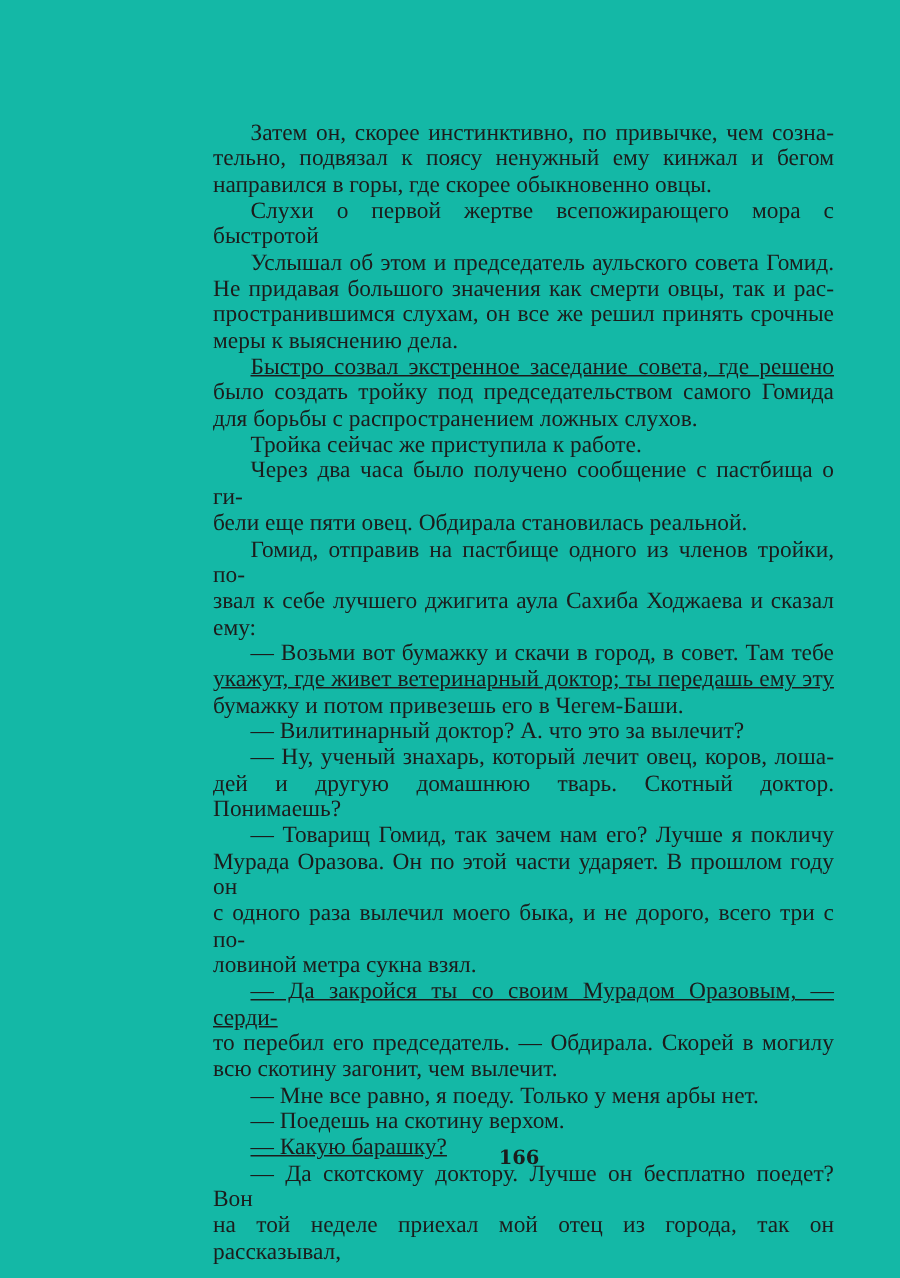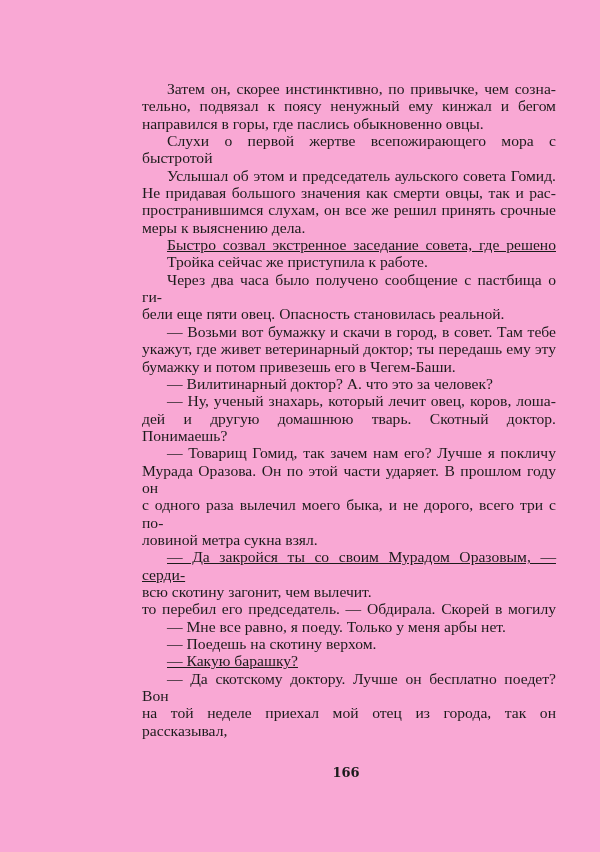--- a/index.html
+++ b/index.html
@@ -11,21 +11,21 @@
     width: 600px;
     height: 852px;
     position: relative;
     overflow: hidden;
   }
   .page {
     position: absolute;
     left: 0; top: 0;
     width: 600px;
     height: 852px;
-    background: #f9a8d4;
+    background: #14b8a6;
   }
   .text-block {
     position: absolute;
     left: 142px;
     top: 80px;
     width: 414px;
     font-family: "Liberation Serif", "DejaVu Serif", serif;
     font-size: 15.6px;
     line-height: 17.35px;
     color: #1c1c1c;
@@ -60,63 +60,70 @@
   }
 </style>
 </head>
 <body>
 
 <div class="page">
   <div class="text-block" id="text-block">
       <div class="para">
         <span class="line" style="text-indent: 25px; white-space: normal;">Затем он, скорее инстинктивно, по привычке, чем созна-</span>
         <span class="line" style="text-indent: 0px; white-space: normal;">тельно, подвязал к поясу ненужный ему кинжал и бегом</span>
-        <span class="line last" style="text-indent: 0px; white-space: normal;">направился в горы, где паслись обыкновенно овцы.</span>
+        <span class="line last" style="text-indent: 0px; white-space: normal;">направился в горы, где скорее обыкновенно овцы.</span>
       </div>
       <div class="para">
         <span class="line" style="text-indent: 25px; white-space: normal;">Слухи о первой жертве всепожирающего мора с быстротой</span>
       </div>
       <div class="para">
         <span class="line" style="text-indent: 25px; white-space: normal;">Услышал об этом и председатель аульского совета Гомид.</span>
         <span class="line" style="text-indent: 0px; white-space: normal;">Не придавая большого значения как смерти овцы, так и рас-</span>
         <span class="line" style="text-indent: 0px; white-space: normal;">пространившимся слухам, он все же решил принять срочные</span>
         <span class="line last" style="text-indent: 0px; white-space: normal;">меры к выяснению дела.</span>
       </div>
       <div class="para">
         <span class="line" style="text-indent: 25px; white-space: normal; text-decoration: underline;">Быстро созвал экстренное заседание совета, где решено</span>
+        <span class="line" style="text-indent: 0px; white-space: normal;">было создать тройку под председательством самого Гомида</span>
+        <span class="line last" style="text-indent: 0px; white-space: normal;">для борьбы с распространением ложных слухов.</span>
       </div>
       <div class="para">
         <span class="line last" style="text-indent: 25px; white-space: normal;">Тройка сейчас же приступила к работе.</span>
       </div>
       <div class="para">
         <span class="line" style="text-indent: 25px; white-space: normal;">Через два часа было получено сообщение с пастбища о ги-</span>
-        <span class="line last" style="text-indent: 0px; white-space: normal;">бели еще пяти овец. Опасность становилась реальной.</span>
+        <span class="line last" style="text-indent: 0px; white-space: normal;">бели еще пяти овец. Обдирала становилась реальной.</span>
+      </div>
+      <div class="para">
+        <span class="line" style="text-indent: 25px; white-space: normal;">Гомид, отправив на пастбище одного из членов тройки, по-</span>
+        <span class="line" style="text-indent: 0px; white-space: normal;">звал к себе лучшего джигита аула Сахиба Ходжаева и сказал</span>
+        <span class="line last" style="text-indent: 0px; white-space: normal;">ему:</span>
       </div>
       <div class="para">
         <span class="line" style="text-indent: 25px; white-space: normal;">— Возьми вот бумажку и скачи в город, в совет. Там тебе</span>
-        <span class="line" style="text-indent: 0px; white-space: normal;">укажут, где живет ветеринарный доктор; ты передашь ему эту</span>
+        <span class="line" style="text-indent: 0px; white-space: normal; text-decoration: underline;">укажут, где живет ветеринарный доктор; ты передашь ему эту</span>
         <span class="line last" style="text-indent: 0px; white-space: normal;">бумажку и потом привезешь его в Чегем-Баши.</span>
       </div>
       <div class="para">
-        <span class="line last" style="text-indent: 25px; white-space: normal;">— Вилитинарный доктор? А. что это за человек?</span>
+        <span class="line last" style="text-indent: 25px; white-space: normal;">— Вилитинарный доктор? А. что это за вылечит?</span>
       </div>
       <div class="para">
         <span class="line" style="text-indent: 25px; white-space: normal;">— Ну, ученый знахарь, который лечит овец, коров, лоша-</span>
         <span class="line last" style="text-indent: 0px; white-space: normal;">дей и другую домашнюю тварь. Скотный доктор. Понимаешь?</span>
       </div>
       <div class="para">
         <span class="line" style="text-indent: 25px; white-space: normal;">— Товарищ Гомид, так зачем нам его? Лучше я покличу</span>
         <span class="line" style="text-indent: 0px; white-space: normal;">Мурада Оразова. Он по этой части ударяет. В прошлом году он</span>
         <span class="line" style="text-indent: 0px; white-space: normal;">с одного раза вылечил моего быка, и не дорого, всего три с по-</span>
         <span class="line last" style="text-indent: 0px; white-space: normal;">ловиной метра сукна взял.</span>
       </div>
       <div class="para">
         <span class="line" style="text-indent: 25px; white-space: normal; text-decoration: underline;">— Да закройся ты со своим Мурадом Оразовым, — серди-</span>
+        <span class="line" style="text-indent: 0px; white-space: normal;">то перебил его председатель. — Обдирала. Скорей в могилу</span>
         <span class="line last" style="text-indent: 0px; white-space: normal;">всю скотину загонит, чем вылечит.</span>
-        <span class="line" style="text-indent: 0px; white-space: normal;">то перебил его председатель. — Обдирала. Скорей в могилу</span>
       </div>
       <div class="para">
         <span class="line last" style="text-indent: 25px; white-space: normal;">— Мне все равно, я поеду. Только у меня арбы нет.</span>
       </div>
       <div class="para">
         <span class="line last" style="text-indent: 25px; white-space: normal;">— Поедешь на скотину верхом.</span>
       </div>
       <div class="para">
         <span class="line last" style="text-indent: 25px; white-space: normal; text-decoration: underline;">— Какую барашку?</span>
       </div>

